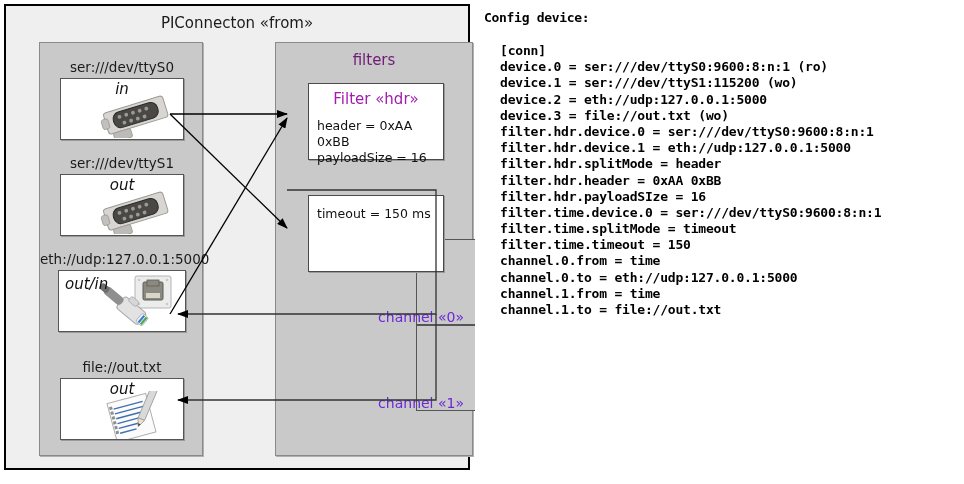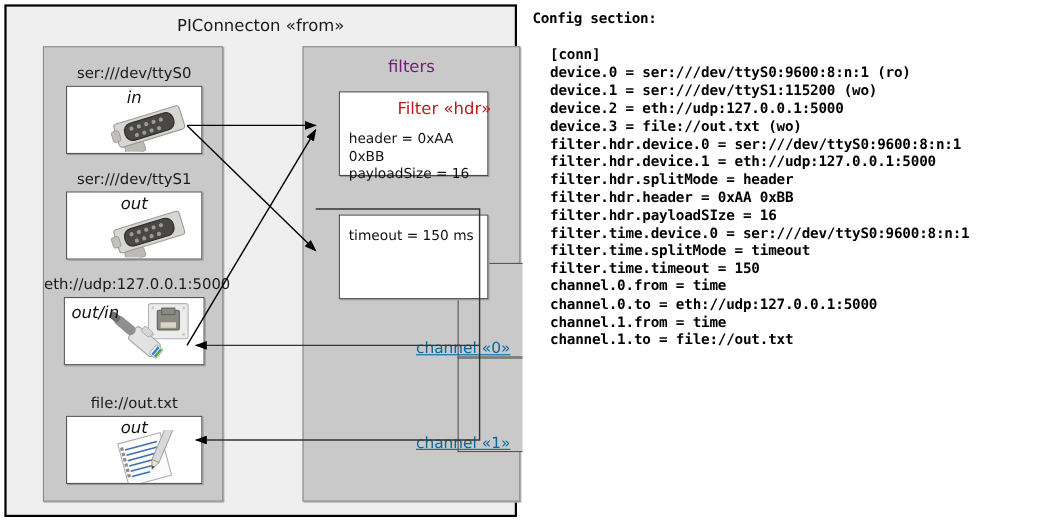--- a/index.html
+++ b/index.html
@@ -56,41 +56,39 @@
   #device-eth .device-io{left:6px;width:auto;text-align:left;top:4px;}
   #device-eth .device-icon{right:2px;bottom:0;width:92px;height:56px;}
   #device-file .device-icon{right:10px;bottom:0;width:70px;height:48px;}
 
   
   .filter-box{
     position:absolute;background:#ffffff;border:1px solid #4a4a4a;
     box-sizing:border-box;box-shadow:1px 1px 0 #9a9a9a;
   }
   .filter-title{
-    width:100%;text-align:center;font-size:15px;color:#b91c1c;
+    width:100%;text-align:center;font-size:15px;color:#a21caf;
     margin-top:6px;
-    padding-left:28px;
   }
   .filter-props{
     margin:10px 0 0 8px;font-size:12.5px;color:#111;line-height:16px;
   }
   #filter-hdr{left:32px;top:40px;width:136px;height:77px;}
   #filter-time{left:32px;top:152px;width:136px;height:77px;}
 
   
   .channel-box{
     position:absolute;background:#c9c9c9;border:1px solid #555;
     box-sizing:border-box;
   }
   #channel0-box{left:140px;top:196px;width:59px;height:86px;border-right:none;}
   #channel1-box{left:140px;top:282px;width:59px;height:86px;border-right:none;}
   .channel-label{
-    position:absolute;right:10px;bottom:10px;font-size:14px;color:#0369a1;
+    position:absolute;right:10px;bottom:10px;font-size:14px;color:#6d28d9;
     white-space:nowrap;
-    text-decoration:underline;
   }
   #channel0-label{right:8px;top:266px;}
   #channel1-label{right:8px;top:352px;}
 
   
   #arrow-layer{position:absolute;left:0;top:0;width:466px;height:466px;pointer-events:none;}
 
   
   #config-section{
     position:absolute;left:484px;top:8px;width:476px;
@@ -268,15 +266,15 @@
 
     <line x1="164" y1="308" x2="281" y2="112" stroke="#000" stroke-width="1.3" marker-end="url(#ah)"></line>
 
     <path d="M 281 184 L 430 184 L 430 308 L 172 308" fill="none" stroke="#333" stroke-width="1.3" marker-end="url(#ah)"></path>
 
     <path d="M 430 308 L 430 394 L 172 394" fill="none" stroke="#333" stroke-width="1.3" marker-end="url(#ah)"></path>
   </svg>
 </div>
 
 <div id="config-section">
-  <div id="config-heading">Config section:</div>
+  <div id="config-heading">Config device:</div>
   <div id="config-lines"><span class="cfg-line"><span class="cfg-key">[conn]</span><span class="cfg-val"></span></span><span class="cfg-line"><span class="cfg-key">device.0</span><span class="cfg-val"> = ser:///dev/ttyS0:9600:8:n:1 (ro)</span></span><span class="cfg-line"><span class="cfg-key">device.1</span><span class="cfg-val"> = ser:///dev/ttyS1:115200 (wo)</span></span><span class="cfg-line"><span class="cfg-key">device.2</span><span class="cfg-val"> = eth://udp:127.0.0.1:5000</span></span><span class="cfg-line"><span class="cfg-key">device.3</span><span class="cfg-val"> = file://out.txt (wo)</span></span><span class="cfg-line"><span class="cfg-key">filter.hdr.device.0</span><span class="cfg-val"> = ser:///dev/ttyS0:9600:8:n:1</span></span><span class="cfg-line"><span class="cfg-key">filter.hdr.device.1</span><span class="cfg-val"> = eth://udp:127.0.0.1:5000</span></span><span class="cfg-line"><span class="cfg-key">filter.hdr.splitMode</span><span class="cfg-val"> = header</span></span><span class="cfg-line"><span class="cfg-key">filter.hdr.header</span><span class="cfg-val"> = 0xAA 0xBB</span></span><span class="cfg-line"><span class="cfg-key">filter.hdr.payloadSIze</span><span class="cfg-val"> = 16</span></span><span class="cfg-line"><span class="cfg-key">filter.time.device.0</span><span class="cfg-val"> = ser:///dev/ttyS0:9600:8:n:1</span></span><span class="cfg-line"><span class="cfg-key">filter.time.splitMode</span><span class="cfg-val"> = timeout</span></span><span class="cfg-line"><span class="cfg-key">filter.time.timeout</span><span class="cfg-val"> = 150</span></span><span class="cfg-line"><span class="cfg-key">channel.0.from</span><span class="cfg-val"> = time</span></span><span class="cfg-line"><span class="cfg-key">channel.0.to</span><span class="cfg-val"> = eth://udp:127.0.0.1:5000</span></span><span class="cfg-line"><span class="cfg-key">channel.1.from</span><span class="cfg-val"> = time</span></span><span class="cfg-line"><span class="cfg-key">channel.1.to</span><span class="cfg-val"> = file://out.txt</span></span></div>
 </div>
 
 </body></html>

